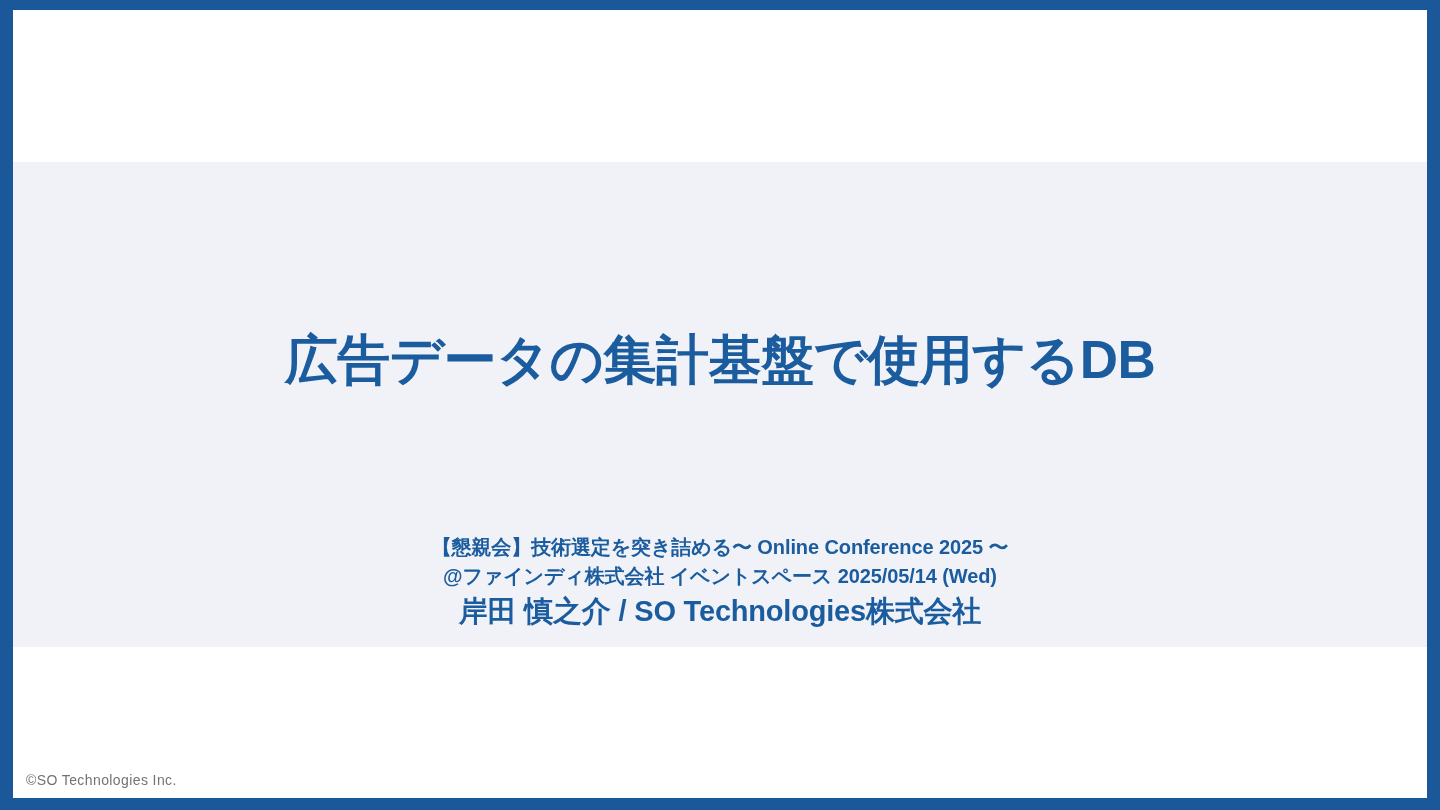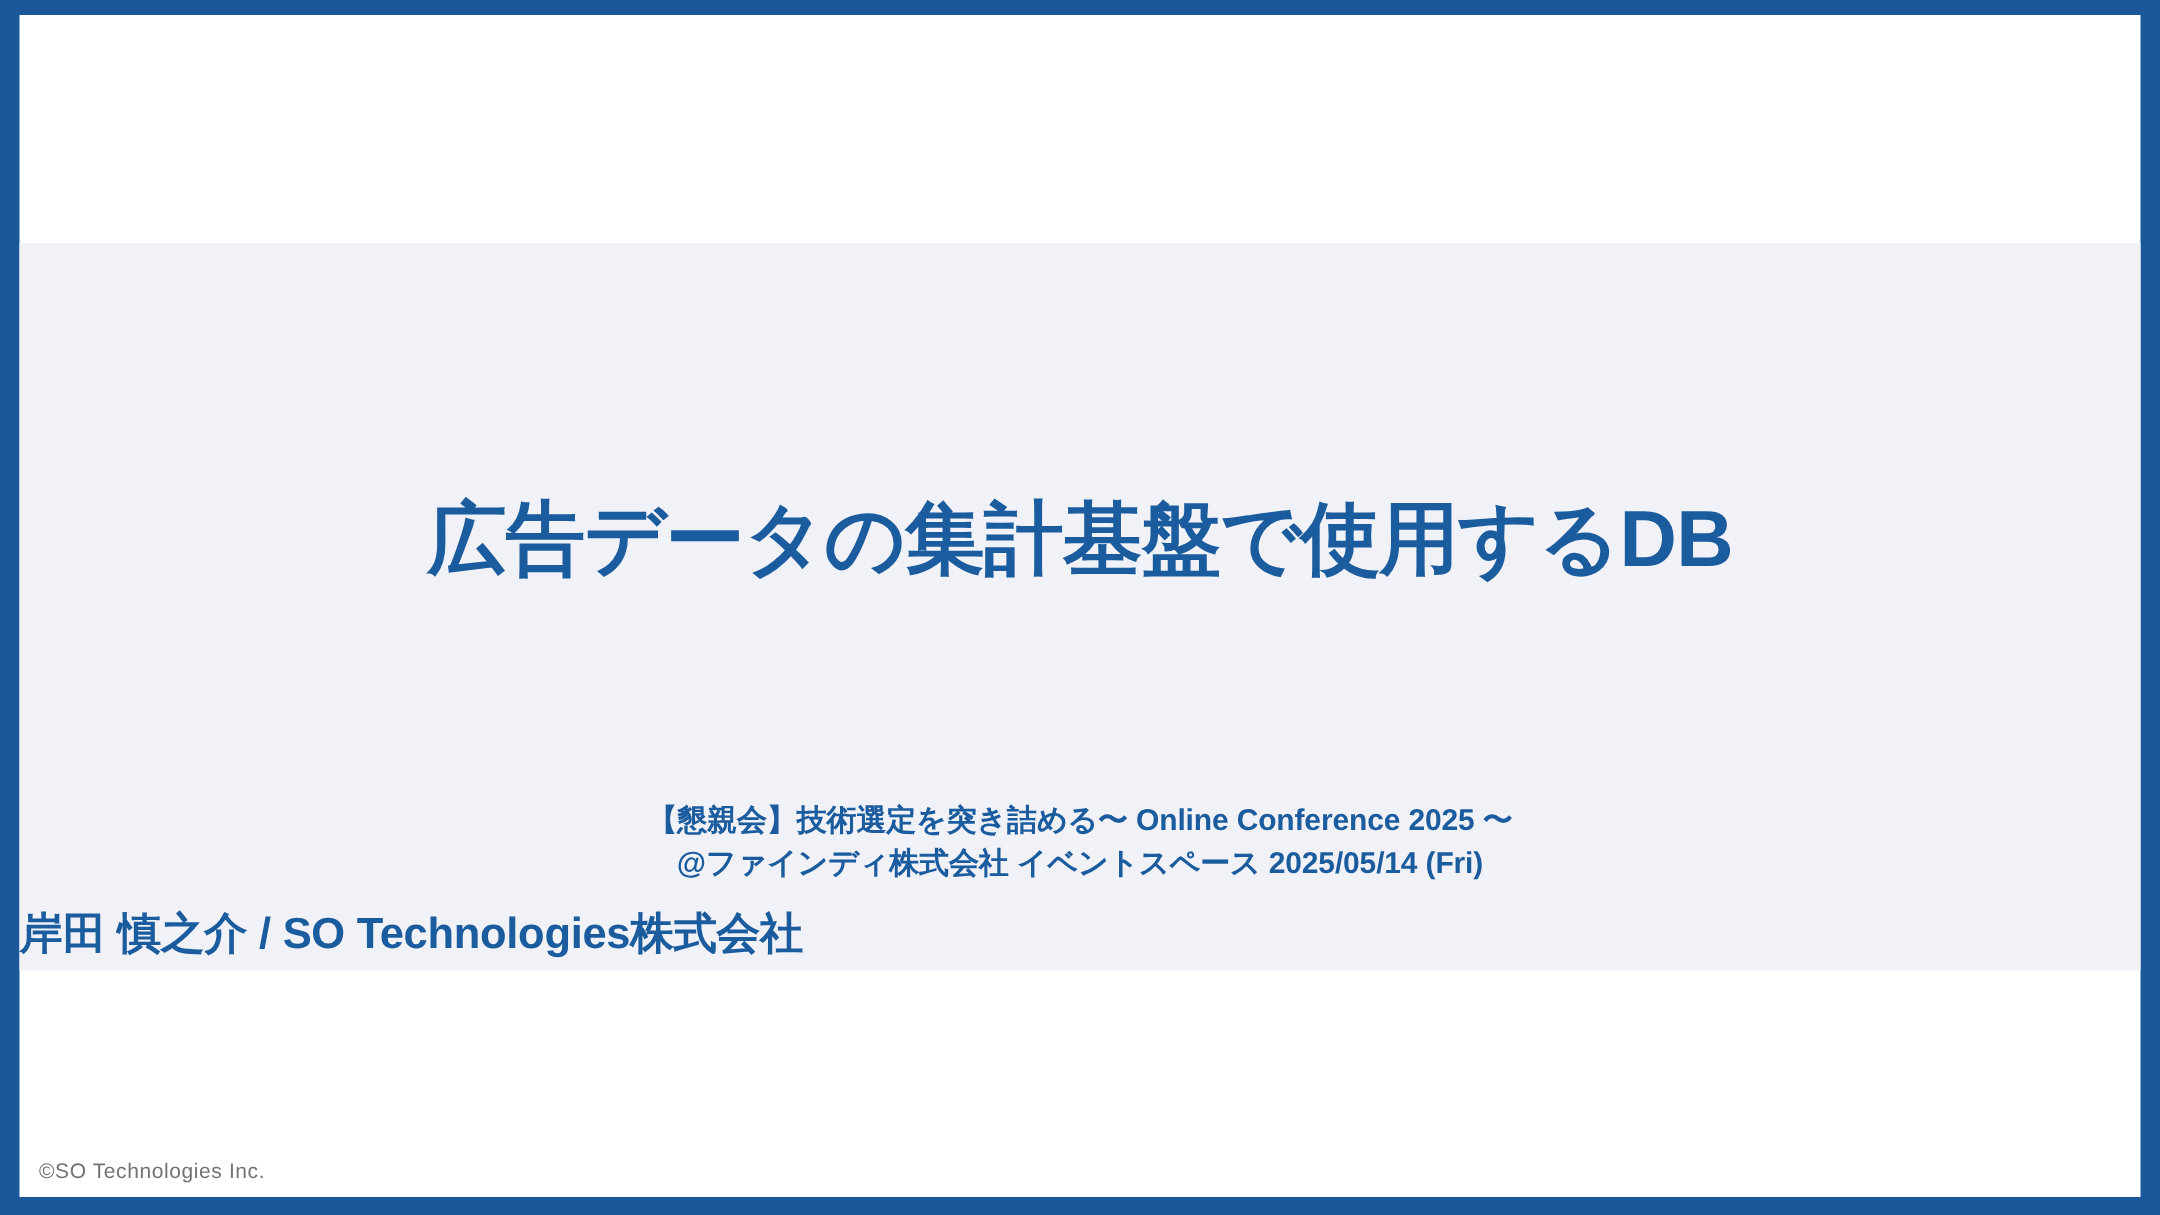--- a/index.html
+++ b/index.html
@@ -77,22 +77,21 @@
     letter-spacing: -0.1px;
     white-space: nowrap;
   }
 
   
   #presenter-block {
     position: absolute;
     left: 13px;
     top: 593px;
     width: 1414px;
-    text-align: left;
-    margin-top: 12px;
+    text-align: center;
   }
   #presenter-line {
     margin: 0;
     font-size: 29px;
     font-weight: bold;
     color: #1b5c9e;
     line-height: 1.25;
     letter-spacing: -0.2px;
     white-space: nowrap;
   }
@@ -119,21 +118,21 @@
   <div class="frame-bar frame-right"></div>
 
   <div id="content-band"></div>
 
   <div id="title-block">
     <h1 id="slide-title">広告データの集計基盤で使用するDB</h1>
   </div>
 
   <div id="event-block">
     <p class="event-line">【懇親会】技術選定を突き詰める〜 Online Conference 2025 〜</p>
-    <p class="event-line">@ファインディ株式会社 イベントスペース 2025/05/14 (Fri)</p>
+    <p class="event-line">@ファインディ株式会社 イベントスペース 2025/05/14 (Wed)</p>
   </div>
 
   <div id="presenter-block">
     <p id="presenter-line">岸田 慎之介 / SO Technologies株式会社</p>
   </div>
 
   <div id="footer">©SO Technologies Inc.</div>
 
 </div>
 

